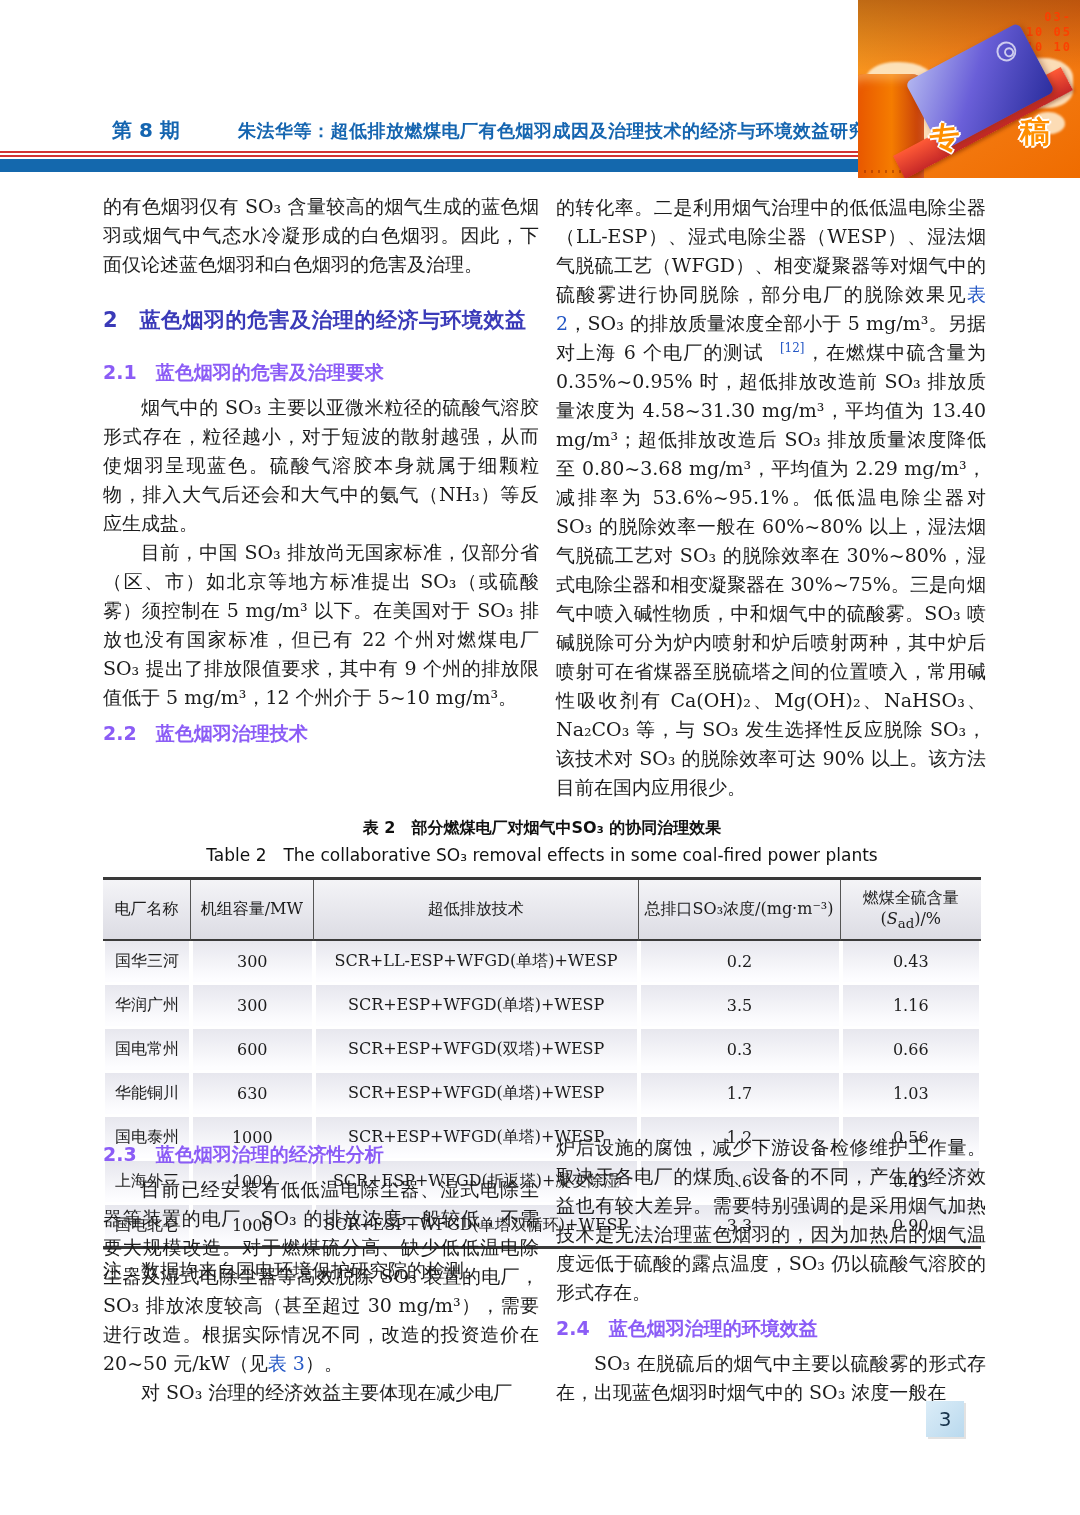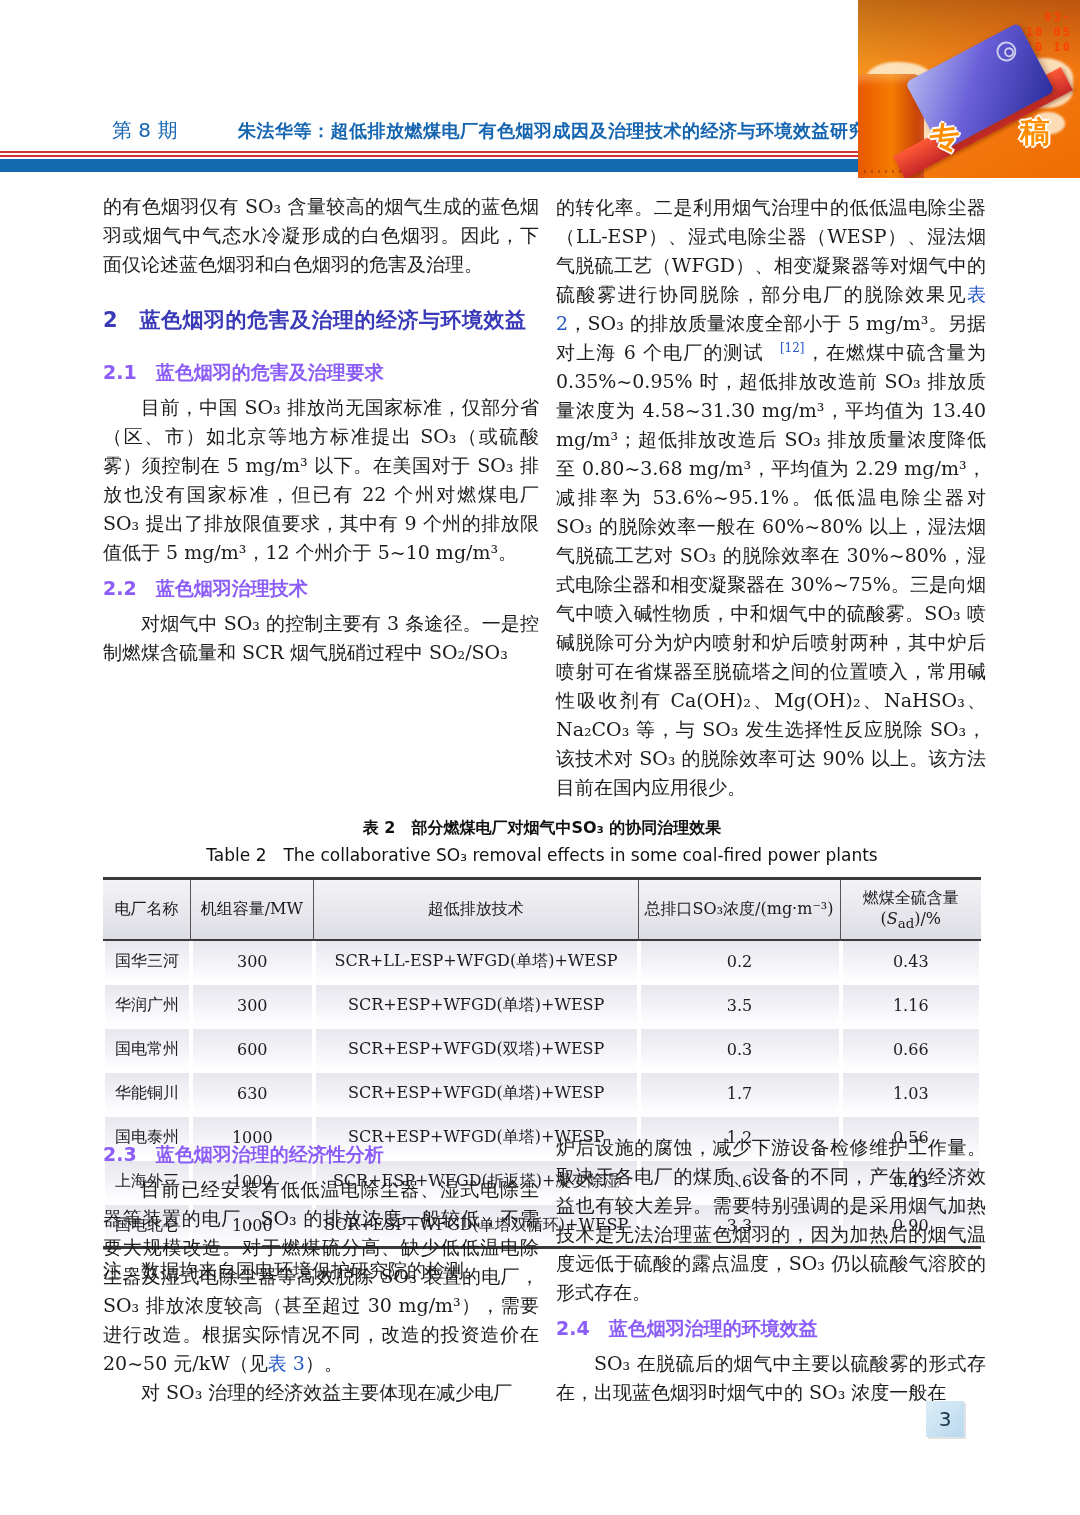--- a/index.html
+++ b/index.html
@@ -6,21 +6,21 @@
   html,body { background:#ffffff; }
   body {
     width:1080px; height:1515px; position:relative;
     font-family:"DejaVu Serif","Liberation Serif",serif;
     color:#1c1c1c; overflow:hidden;
   }
   
   .issue {
     position:absolute; top:117px; left:112px;
     font-family:"DejaVu Sans","Liberation Sans",sans-serif;
-    font-weight:normal; font-size:20px; color:#1565b0;
+    font-weight:bold; font-size:20px; color:#1565b0;
   }
   .runtitle {
     position:absolute; top:119px; left:238px; width:640px;
     font-family:"DejaVu Sans","Liberation Sans",sans-serif;
     font-weight:bold; font-size:18px; color:#1565b0; letter-spacing:0.5px;
     white-space:nowrap;
   }
   .rule-red {
     position:absolute; top:151px; left:0; width:860px; height:6px;
     border-top:2px solid #d23333; border-bottom:2px solid #d23333;
@@ -174,23 +174,23 @@
     <div class="seal"></div>
   </div>
   <div class="stamp s1">专</div>
   <div class="stamp s2">稿</div>
 </div>
 
 <div class="col col-left-top">
   <p>的有色烟羽仅有 SO₃ 含量较高的烟气生成的蓝色烟羽或烟气中气态水冷凝形成的白色烟羽。因此，下面仅论述蓝色烟羽和白色烟羽的危害及治理。</p>
   <div class="h-main">2　蓝色烟羽的危害及治理的经济与环境效益</div>
   <div class="h-sub">2.1　蓝色烟羽的危害及治理要求</div>
+  <p class="indent">烟气中的 SO₃ 主要以亚微米粒径的硫酸气溶胶形式存在，粒径越小，对于短波的散射越强，从而使烟羽呈现蓝色。硫酸气溶胶本身就属于细颗粒物，排入大气后还会和大气中的氨气（NH₃）等反应生成盐。</p>
   <p class="indent">目前，中国 SO₃ 排放尚无国家标准，仅部分省（区、市）如北京等地方标准提出 SO₃（或硫酸雾）须控制在 5 mg/m³ 以下。在美国对于 SO₃ 排放也没有国家标准，但已有 22 个州对燃煤电厂 SO₃ 提出了排放限值要求，其中有 9 个州的排放限值低于 5 mg/m³，12 个州介于 5~10 mg/m³。</p>
   <div class="h-sub">2.2　蓝色烟羽治理技术</div>
-  <p class="indent">对烟气中 SO₃ 的控制主要有 3 条途径。一是控制燃煤含硫量和 SCR 烟气脱硝过程中 SO₂/SO₃</p>
 </div>
 
 <div class="col col-right-top">
   <p><span>的转化率。二是利用烟气治理中的低低温电除尘器（LL-ESP）、湿式电除尘器（WESP）、湿法烟气脱硫工艺（WFGD）、相变凝聚器等对烟气中的硫酸雾进行协同脱除，部分电厂的脱除效果见</span><span class="tlink">表 2</span><span>，SO₃ 的排放质量浓度全部小于 5 mg/m³。另据对上海 6 个电厂的测试</span><span class="ref">[12]</span><span>，在燃煤中硫含量为 0.35%~0.95% 时，超低排放改造前 SO₃ 排放质量浓度为 4.58~31.30 mg/m³，平均值为 13.40 mg/m³；超低排放改造后 SO₃ 排放质量浓度降低至 0.80~3.68 mg/m³，平均值为 2.29 mg/m³，减排率为 53.6%~95.1%。低低温电除尘器对 SO₃ 的脱除效率一般在 60%~80% 以上，湿法烟气脱硫工艺对 SO₃ 的脱除效率在 30%~80%，湿式电除尘器和相变凝聚器在 30%~75%。三是向烟气中喷入碱性物质，中和烟气中的硫酸雾。SO₃ 喷碱脱除可分为炉内喷射和炉后喷射两种，其中炉后喷射可在省煤器至脱硫塔之间的位置喷入，常用碱性吸收剂有 Ca(OH)₂、Mg(OH)₂、NaHSO₃、Na₂CO₃ 等，与 SO₃ 发生选择性反应脱除 SO₃，该技术对 SO₃ 的脱除效率可达 90% 以上。该方法目前在国内应用很少。</span></p>
 </div>
 
 <div class="table-block">
   <div class="tab-cap-zh">表 2　部分燃煤电厂对烟气中SO₃ 的协同治理效果</div>
   <div class="tab-cap-en">Table 2　The collaborative SO₃ removal effects in some coal-fired power plants</div>
   <table class="so3">

